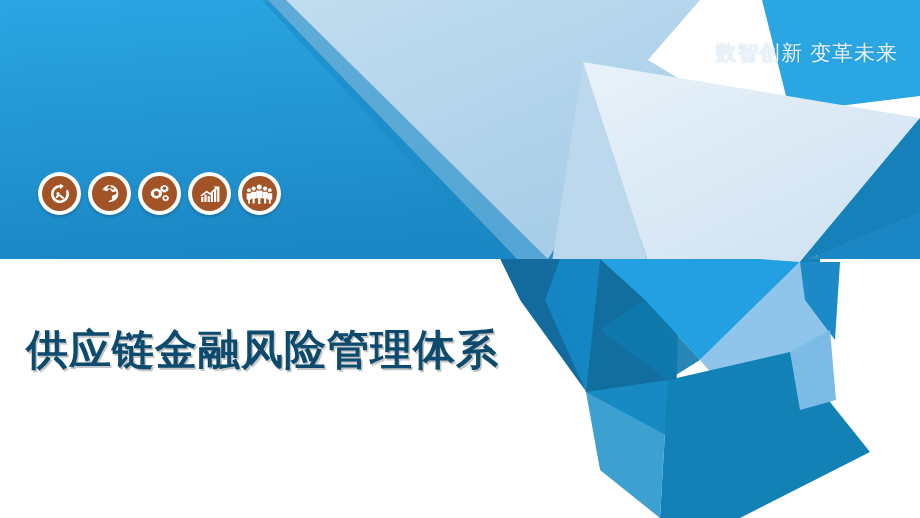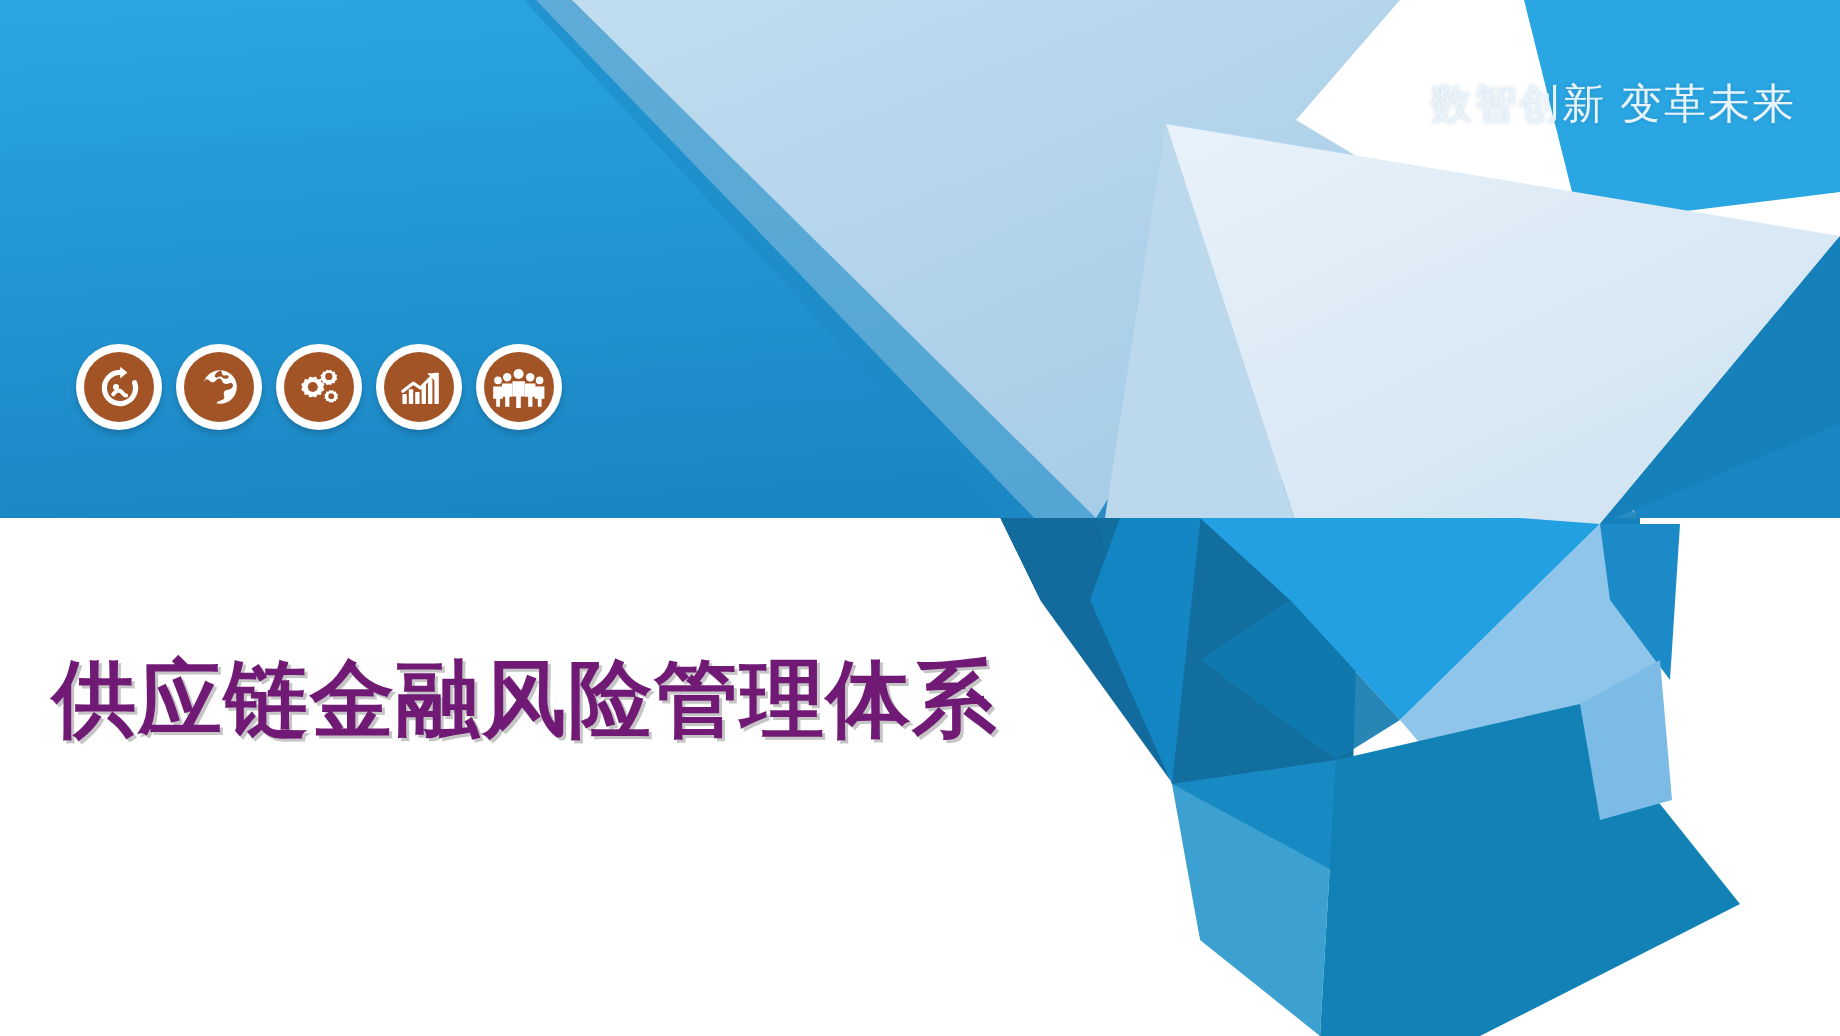--- a/index.html
+++ b/index.html
@@ -68,21 +68,21 @@
     overflow: hidden;
   }
   .icon-inner svg { display: block; }
   
   .main-title {
     position: absolute;
     left: 26px;
     top: 294px;
     font-size: 42px;
     font-weight: bold;
-    color: #701a75;
+    color: #0c4a6e;
     letter-spacing: 1px;
     white-space: nowrap;
     text-shadow: 1.5px 1.5px 0 rgba(150,150,150,.55);
     font-family: "DejaVu Sans", "Liberation Sans", sans-serif;
   }
 </style>
 </head>
 <body>
 
 <div id="slide">

